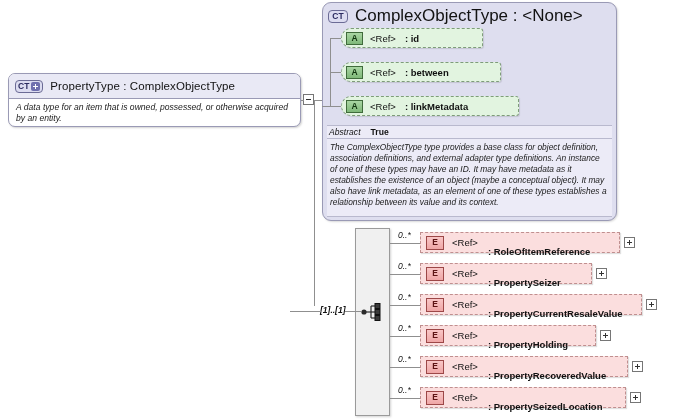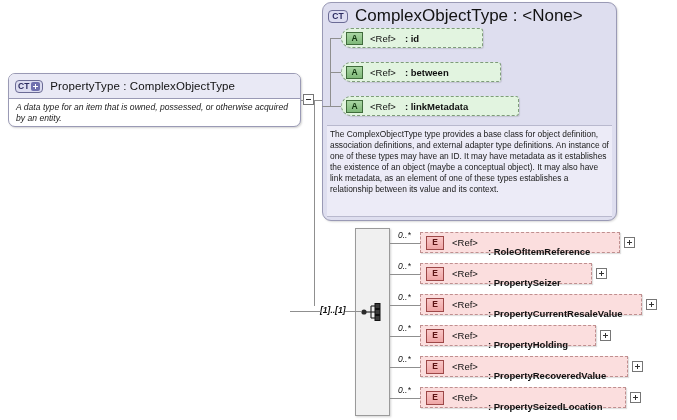--- a/index.html
+++ b/index.html
@@ -123,21 +123,21 @@
     box-sizing:border-box;
   }
   #abstract-row{
     height:13px;display:flex;align-items:center;gap:10px;
     padding:0 2px;border-bottom:1px solid #b9b9ce;
     box-sizing:border-box;
   }
   #abstract-row .k{font-size:8.6px;font-style:italic;color:#111;}
   #abstract-row .v{font-size:8.6px;font-weight:bold;color:#111;}
   #abstract-doc{
-    padding:3px 3px 0 3px;font-size:8.4px;
+    padding:3px 3px 0 3px;font-size:8.4px;font-style:italic;
     color:#1a1a1a;line-height:1.3;
   }
 
   
   #sequence-bar{
     position:absolute;left:355px;top:228px;width:35px;height:188px;
     background:#f0f0f0;
     border:1px solid #9a9a9a;
     box-sizing:border-box;
     box-shadow:1px 1px 2px rgba(0,0,0,.18);
@@ -227,20 +227,24 @@
 
   <div class="attr-row" style="left:341px;top:96px;width:178px;">
     <span class="badge-a">
       <span class="lbl">A</span>
     </span>
     <span class="ref">&lt;Ref&gt;</span>
     <span class="nm">: linkMetadata</span>
   </div>
 
   <div id="abstract-panel">
+    <div id="abstract-row">
+      <span class="k">Abstract</span>
+      <span class="v">True</span>
+    </div>
     <div id="abstract-doc">The ComplexObjectType type provides a base class for object definition, association definitions, and external adapter type definitions. An instance of one of these types may have an ID. It may have metadata as it establishes the existence of an object (maybe a conceptual object). It may also have link metadata, as an element of one of these types establishes a relationship between its value and its context.</div>
   </div>
 
   <div id="sequence-bar"></div>
   <div id="cardinality-seq">[1]..[1]</div>
   <div class="ln lnh" style="left:290px;top:310.5px;width:32px;"></div>
   <div class="ln lnh" style="left:345px;top:310.5px;width:16px;"></div>
 
   <svg id="sequence-icon" viewBox="0 0 24 18">
     <circle cx="3" cy="9" r="2.6" fill="#2b2b2b"></circle>

